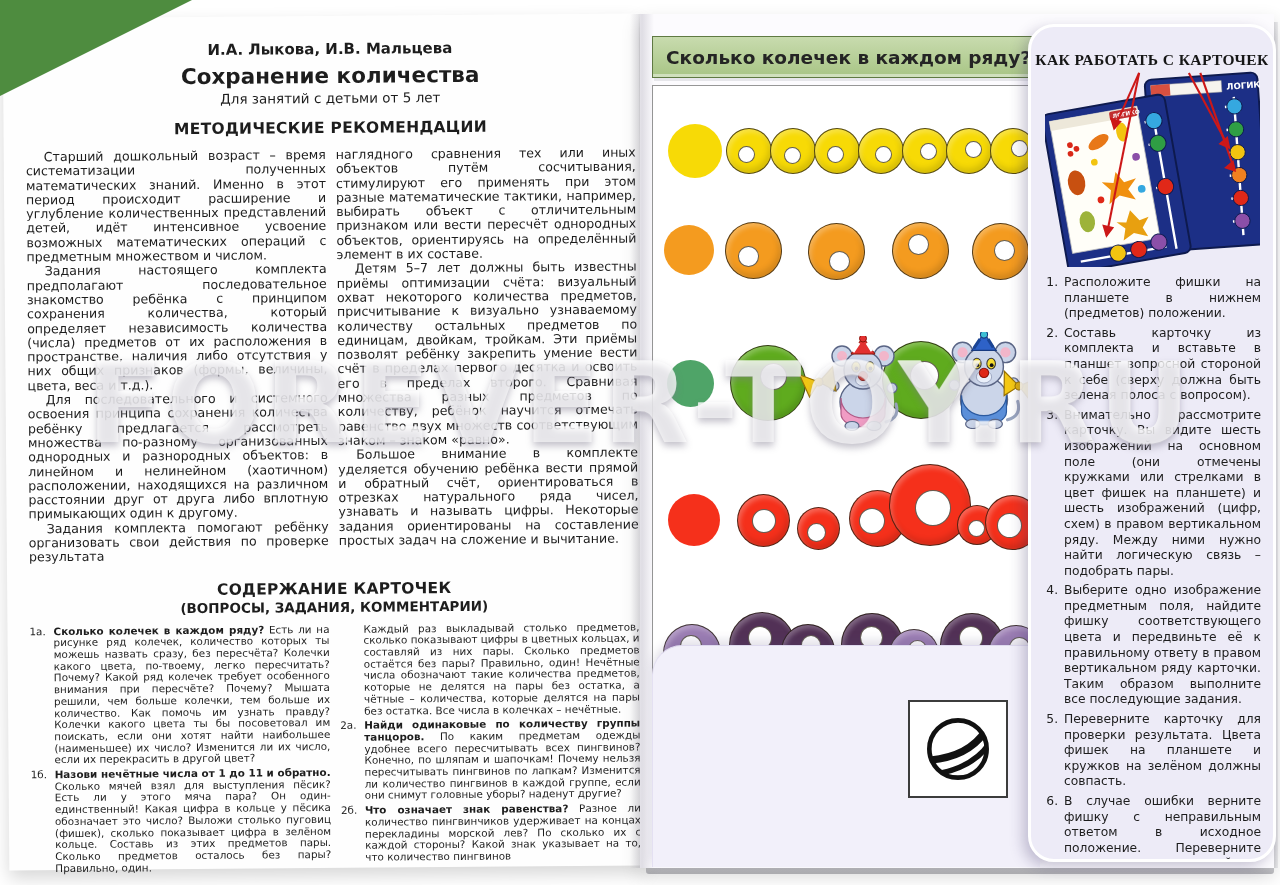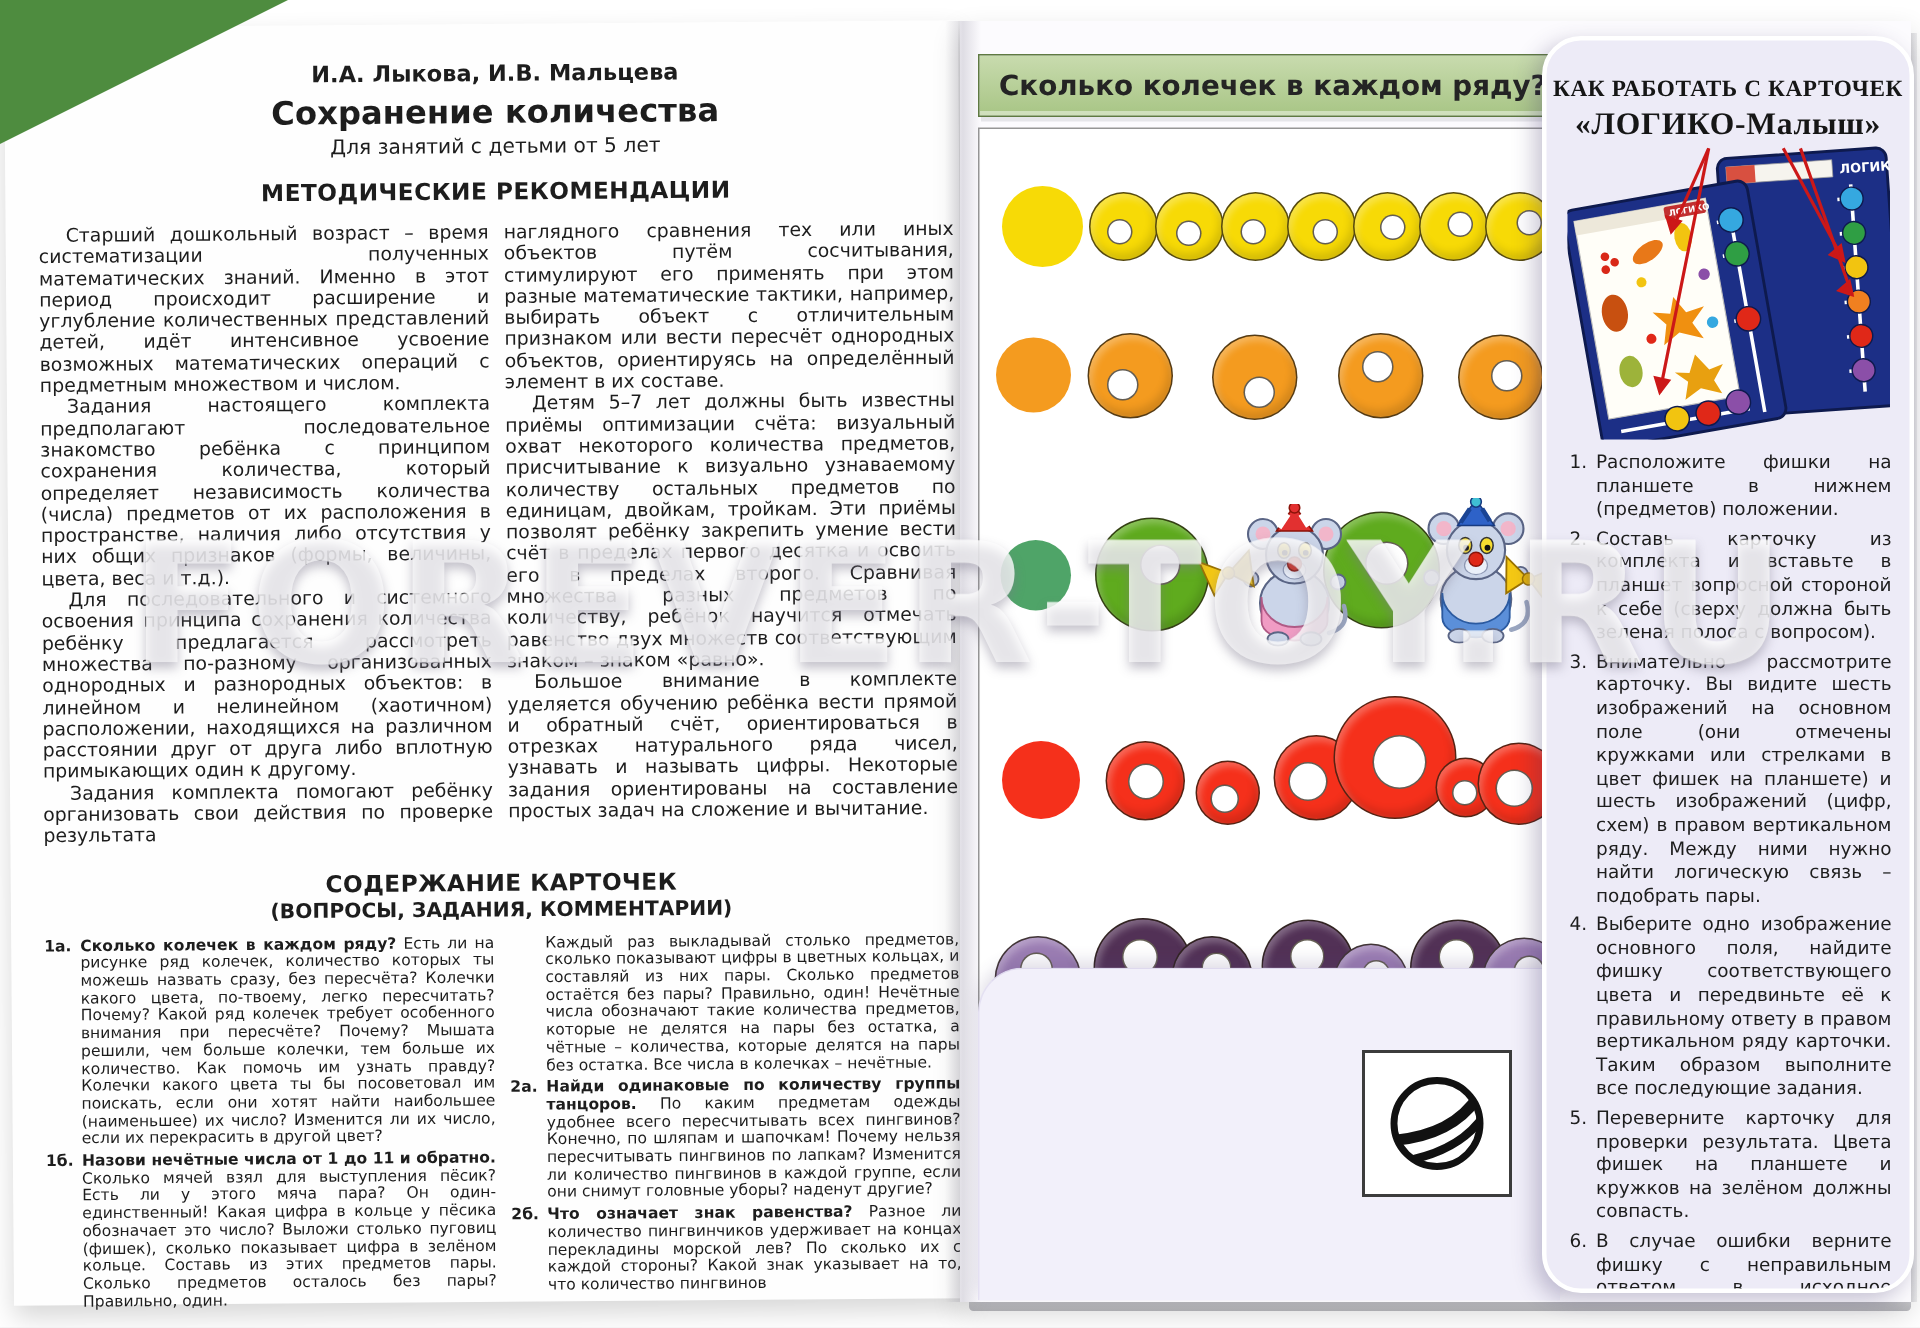--- a/index.html
+++ b/index.html
@@ -19,21 +19,21 @@
   .sec-head{font-size:15.5px;font-weight:600;text-align:center;margin-top:13px;letter-spacing:.3px;width:610px;}
   .sec-head.second{margin-top:17px;}
   .sec-sub{font-size:13.5px;font-weight:600;text-align:center;margin-top:1px;width:610px;}
   .main-cols{display:flex;gap:10px;margin-top:11px;width:610px;}
   .main-cols .col{width:300px;font-size:12.6px;line-height:14.3px;text-align:justify;}
   .para{text-indent:18px;}
   .para.noind{text-indent:0;}
   .cards-cols{display:flex;gap:10px;margin-top:9px;width:610px;}
   .cards-cols .col{width:300px;font-size:10.4px;line-height:11.7px;text-align:justify;}
   .citem{position:relative;padding-left:24px;margin-bottom:3px;}
-  .cnum{position:absolute;left:0;top:0;font-weight:bold;}
+  .cnum{position:absolute;left:0;top:0;font-weight:normal;}
   .clead{font-weight:bold;}
 
   
   .page-right{position:absolute;left:640px;top:14px;width:634px;height:854px;background:#FCFBFE;z-index:2;box-shadow:0 8px 18px rgba(0,0,0,.16);}
   .gutter{position:absolute;left:630px;top:14px;width:24px;height:854px;z-index:4;background:linear-gradient(90deg,rgba(0,0,0,0),rgba(90,85,110,.18) 50%,rgba(0,0,0,0));pointer-events:none;}
   .card{position:absolute;left:650px;top:33px;width:388px;height:830px;z-index:3;}
   .card-header{position:absolute;left:2px;top:3px;width:383px;height:42px;background:linear-gradient(#C8DBAE,#A8C585);border:1px solid #5F7A42;box-shadow:inset 0 -3px 0 rgba(255,255,255,.45),2px 3px 0 #e6e6ea;display:flex;align-items:center;padding-left:13px;font-size:18.5px;font-weight:bold;color:#242424;}
   .card-frame{position:absolute;left:2px;top:52px;width:384px;height:778px;border:1.3px solid #969696;background:#fff;}
   .ring-layer{position:absolute;inset:0;}
   .dotmark{position:absolute;border-radius:50%;}
@@ -279,21 +279,20 @@
     <circle cx="40" cy="40" r="31" fill="#fff" stroke="#111" stroke-width="5"></circle>
     <g clip-path="url(#ballclip)">
       <path d="M70 20 Q52 48 10 52" stroke="#111" stroke-width="8" fill="none"></path>
       <path d="M74 34 Q58 58 22 66" stroke="#111" stroke-width="6" fill="none"></path>
     </g>
   </svg>
 </div>
 
 <div class="bookmark">
   <div class="bm-title1">КАК РАБОТАТЬ С КАРТОЧЕК</div>
-  <div class="bm-title2">«ЛОГИКО-Малыш»</div>
   <div class="bm-tablets">
     <svg width="215" height="196" viewBox="0 0 220 205">
 
       <g transform="rotate(-4 155 100)">
         <rect x="108" y="6" width="118" height="180" rx="7" fill="#1C2F86" stroke="#0E1A4E" stroke-width="2"></rect>
         <rect x="114" y="12" width="74" height="12" fill="#F6F4EE" stroke="#999" stroke-width="0.5"></rect>
         <rect x="114" y="12" width="20" height="12" fill="#D85040"></rect>
         <text x="193" y="22" fill="#fff" font-size="9" font-weight="bold" font-family="DejaVu Sans, sans-serif">ЛОГИКО</text>
         <circle cx="124" cy="78" r="5" fill="#F2C410"></circle>
           <circle cx="124" cy="108" r="5" fill="#F08020"></circle>
@@ -344,20 +343,20 @@
           <polygon points="190,80 181,76 188,70"></polygon>
         <line x1="160" y1="2" x2="196" y2="104"></line>
           <polygon points="196,104 187,101 194,95"></polygon>
       </g>
     </svg>
   </div>
   <ol class="bm-steps">
     <li>Расположите фишки на планшете в нижнем (предметов) положении.</li>
     <li>Составь карточку из комплекта и вставьте в планшет вопросной стороной к себе (сверху должна быть зеленая полоса с вопросом).</li>
     <li>Внимательно рассмотрите карточку. Вы видите шесть изображений на основном поле (они отмечены кружками или стрелками в цвет фишек на планшете) и шесть изображений (цифр, схем) в правом вертикальном ряду. Между ними нужно найти логическую связь – подобрать пары.</li>
-    <li>Выберите одно изображение основного поля, найдите фишку соответствующего цвета и передвиньте её к правильному ответу в правом вертикальном ряду карточки. Таким образом выполните все последующие задания.</li>
+    <li>Выберите одно изображение предметным поля, найдите фишку соответствующего цвета и передвиньте её к правильному ответу в правом вертикальном ряду карточки. Таким образом выполните все последующие задания.</li>
     <li>Переверните карточку для проверки результата. Цвета фишек на планшете и кружков на зелёном должны совпасть.</li>
     <li>В случае ошибки верните фишку с неправильным ответом в исходное положение. Переверните карточку и постарайтесь найти верное решение.</li>
 
   </ol>
 </div>
 
 <div class="watermark">FOREVER-TOY.RU</div>
 
 </body></html>

